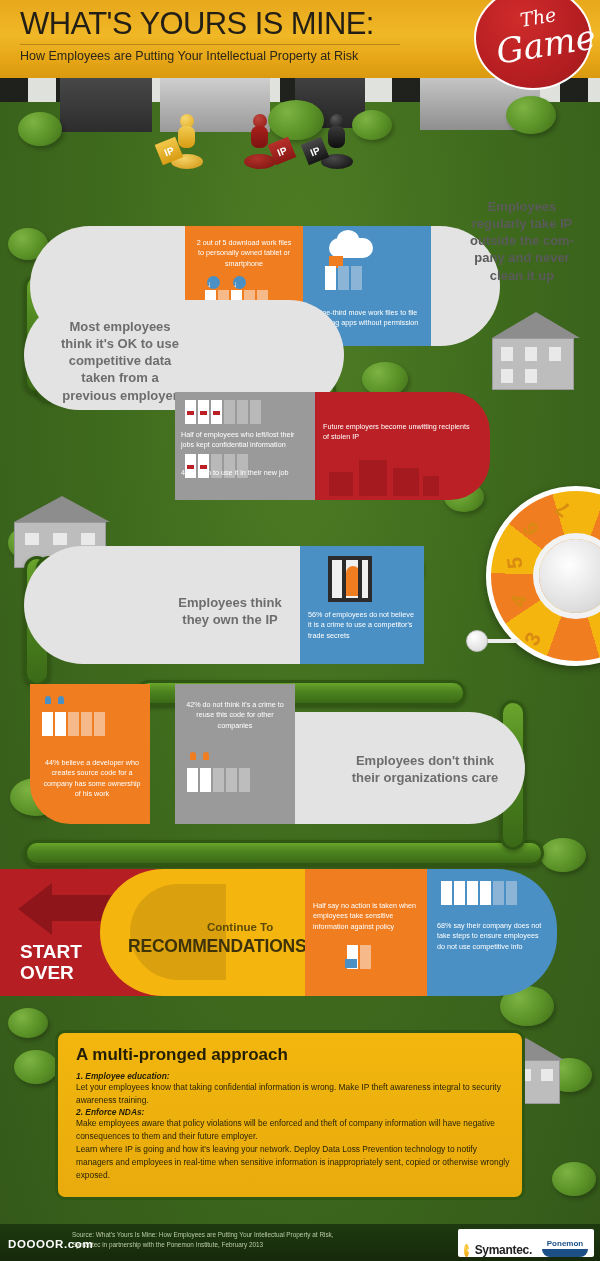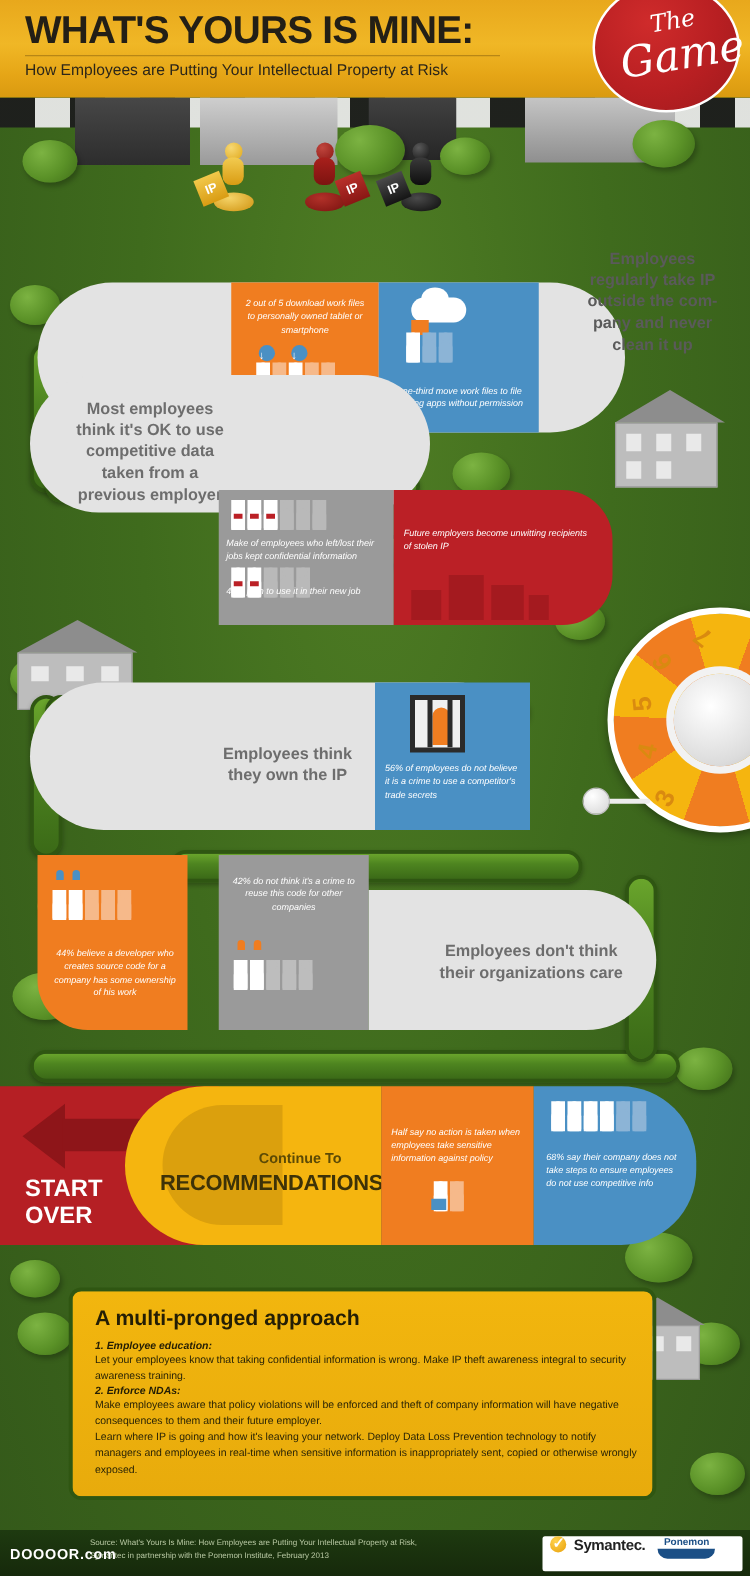--- a/index.html
+++ b/index.html
@@ -11,21 +11,21 @@
   .stage { position:absolute; inset:0; }
 
   
   .header {
     position:absolute; left:0; top:0; width:600px; height:78px;
     background:linear-gradient(180deg,#e8a81c 0%, #f0b726 45%, #e5a516 78%, #d99a10 100%);
     z-index:40;
   }
   .header-title {
     position:absolute; left:20px; top:6px;
-    font-size:31px; font-weight:bold; color:#231f16;
+    font-size:31px; font-weight:normal; color:#231f16;
     letter-spacing:-0.6px; font-family:"Liberation Sans", sans-serif;
   }
   .header-rule {
     position:absolute; left:20px; top:44px; width:380px; height:1px;
     background:rgba(120,85,10,.45);
   }
   .header-sub {
     position:absolute; left:20px; top:49px;
     font-size:12.5px; color:#2c2619; font-weight:normal;
   }
@@ -80,21 +80,21 @@
 
   
   .path-seg {
     position:absolute;
     background:linear-gradient(180deg,#6aa52c 0%,#4e8520 40%,#3b6a17 100%);
     border:3px solid #2f5612; border-radius:26px;
     box-shadow:0 2px 4px rgba(0,0,0,.3);
   }
 
   
-  .panel { position:absolute; overflow:hidden;font-style:italic; }
+  .panel { position:absolute; overflow:hidden; }
   .p-orange { background:#f07d20; }
   .p-blue   { background:#4a90c4; }
   .p-gray   { background:#9a9a9a; }
   .p-lgray  { background:#e3e3e3; }
   .p-red    { background:#bb2026; }
 
   .stat-text {
     position:absolute; color:#fff; font-size:7.2px; line-height:1.45;
     font-family:"Liberation Sans", sans-serif;
   }
@@ -165,22 +165,22 @@
     background:linear-gradient(180deg,#1e3a10 0%, #16290b 100%);
   }
   .footer .src {
     position:absolute; left:72px; top:6px; font-size:6.4px; color:#b9c9a4; line-height:1.6;
   }
   .doooor {
     position:absolute; left:8px; top:14px; font-size:11.5px; font-weight:bold;
     color:#fff; letter-spacing:.6px;
   }
   .logos {
-    position:absolute; right:6px; top:5px; width:160px; height:28px;
-    background:#fff; border-radius:2px; display:flex; align-items:flex-start; gap:6px; padding:0 6px;margin-left:36px;
+    position:absolute; right:6px; top:5px; width:136px; height:28px;
+    background:#fff; border-radius:2px; display:flex; align-items:flex-end; gap:6px; padding:0 6px;margin-left:36px;
   }
   .sym-check {
     width:13px; height:13px; border-radius:50%;
     background:radial-gradient(circle at 35% 30%,#ffd24d,#e8a00a);
     position:relative;
   }
   .sym-check:after {
     content:"✓"; position:absolute; left:2px; top:-2px; font-size:12px; color:#fff; font-weight:bold;
   }
   .sym-name { font-size:12px; font-weight:bold; color:#222; letter-spacing:-.3px; }
@@ -406,21 +406,21 @@
         </div>
       <div class="person" style="background:#b9b9b9;">
           <div class="head"></div>
           <div class="body"></div>
         </div>
       <div class="person" style="background:#b9b9b9;">
           <div class="head"></div>
           <div class="body"></div>
         </div>
     </div>
-    <div class="stat-text" style="left:6px;top:38px;width:128px;">Make of employees who left/lost their jobs kept confidential information</div>
+    <div class="stat-text" style="left:6px;top:38px;width:128px;">Half of employees who left/lost their jobs kept confidential information</div>
     <div class="ppl" style="left:10px;top:62px;">
       <div class="person" style="background:#fff;position:relative;">
           <div class="head"></div>
           <div class="body"></div>
         <span style="position:absolute;left:2px;top:11px;width:7px;height:4px;background:#bb2026;"></span>
         </div>
       <div class="person" style="background:#fff;position:relative;">
           <div class="head"></div>
           <div class="body"></div>
         <span style="position:absolute;left:2px;top:11px;width:7px;height:4px;background:#bb2026;"></span>

